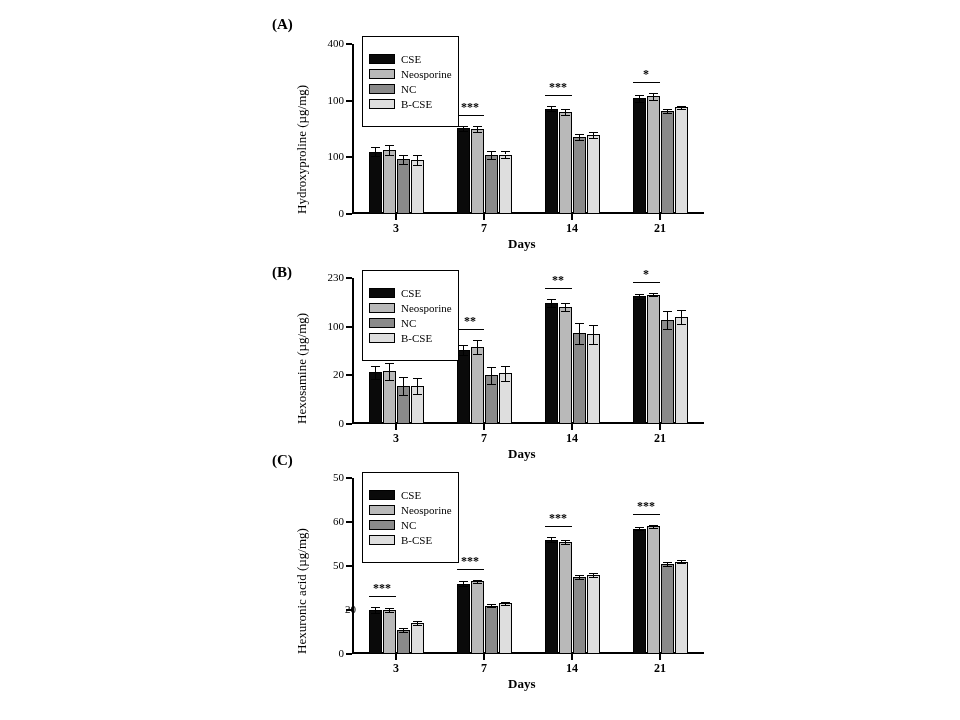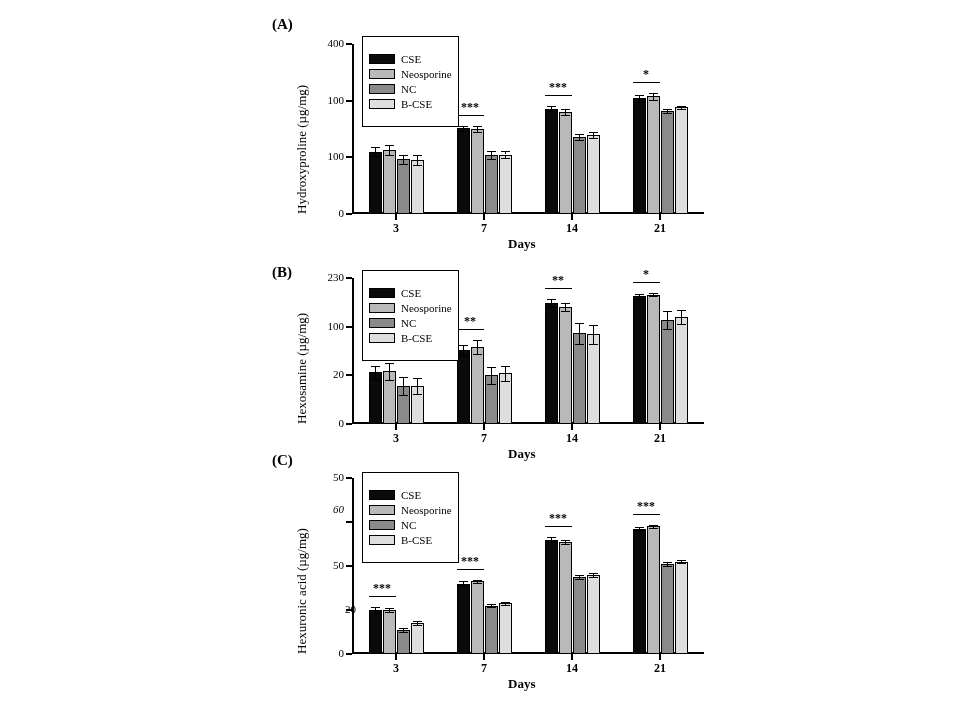--- a/index.html
+++ b/index.html
@@ -304,21 +304,21 @@
 
 <div class="panel" id="panelC">
   <div class="panel-label" style="left:272px;top:-6px;">(C)</div>
 <div class="axes" style="left: 352px; top: 20px; width: 352px; height: 176px;"></div>
     <div class="ytick" style="left: 310px; top: 189px;">0</div>
     <div class="ytickmark" style="left: 346px; top: 195px;"></div>
     <div class="ytick" style="left: 322px; top: 145px;">20</div>
     <div class="ytickmark" style="left: 346px; top: 151px;"></div>
     <div class="ytick" style="left: 310px; top: 101px;">50</div>
     <div class="ytickmark" style="left: 346px; top: 107px;"></div>
-    <div class="ytick" style="left: 310px; top: 45px; font-style: italic;">60</div>
+    <div class="ytick" style="left: 310px; top: 57px;">60</div>
     <div class="ytickmark" style="left: 346px; top: 63px;"></div>
     <div class="ytick" style="left: 310px; top: 13px;">50</div>
     <div class="ytickmark" style="left: 346px; top: 19px;"></div>
     <div class="ylabel" style="left: 294px; top: 196px;">Hexuronic acid (µg/mg)</div>
     <div class="xlabel" style="left: 508px; top: 218px;">Days</div>
     <div class="xtickmark" style="left: 395px; top: 196px;"></div>
     <div class="xtick" style="left: 376px; width: 40px; top: 203px;">3</div>
     <div class="bar" style="left: 368.5px; top: 152px; width: 13px; height: 44px; background: rgb(10, 10, 10);"></div>
     <div class="err" style="left: 375px; top: 149.36px; height: 2.64px;"></div>
     <div class="err" style="left: 375px; top: 152px; height: 2.64px;"></div>

